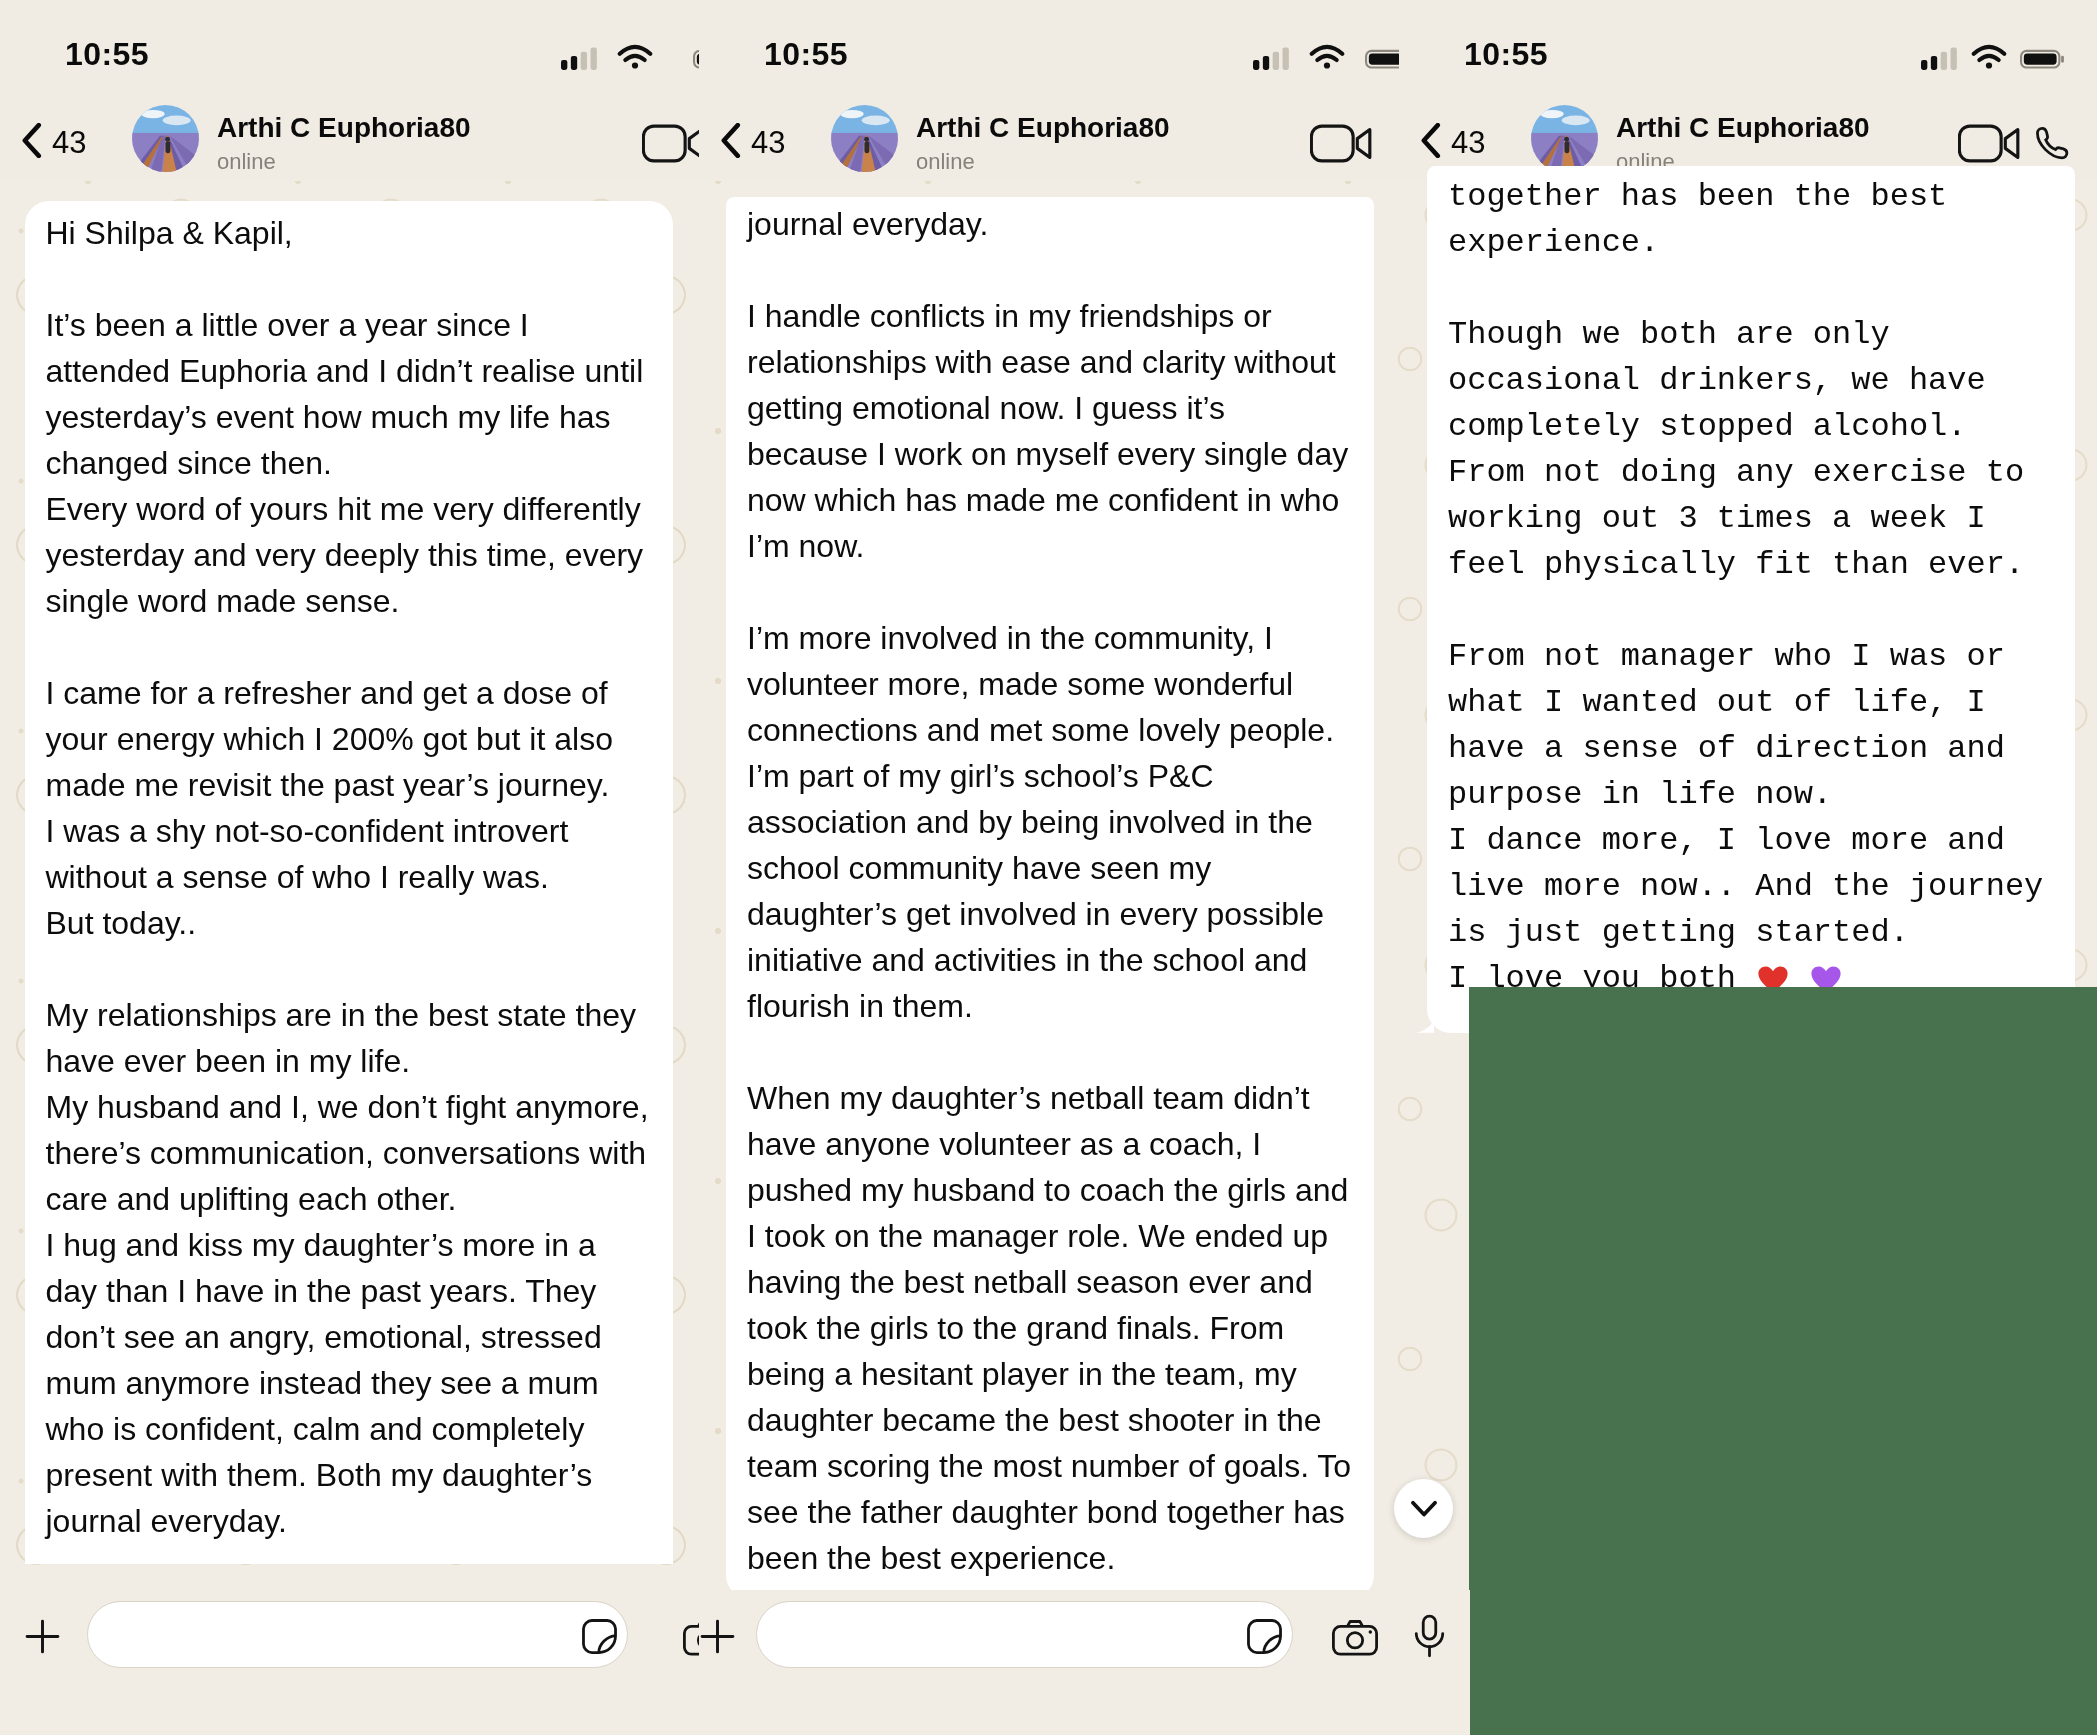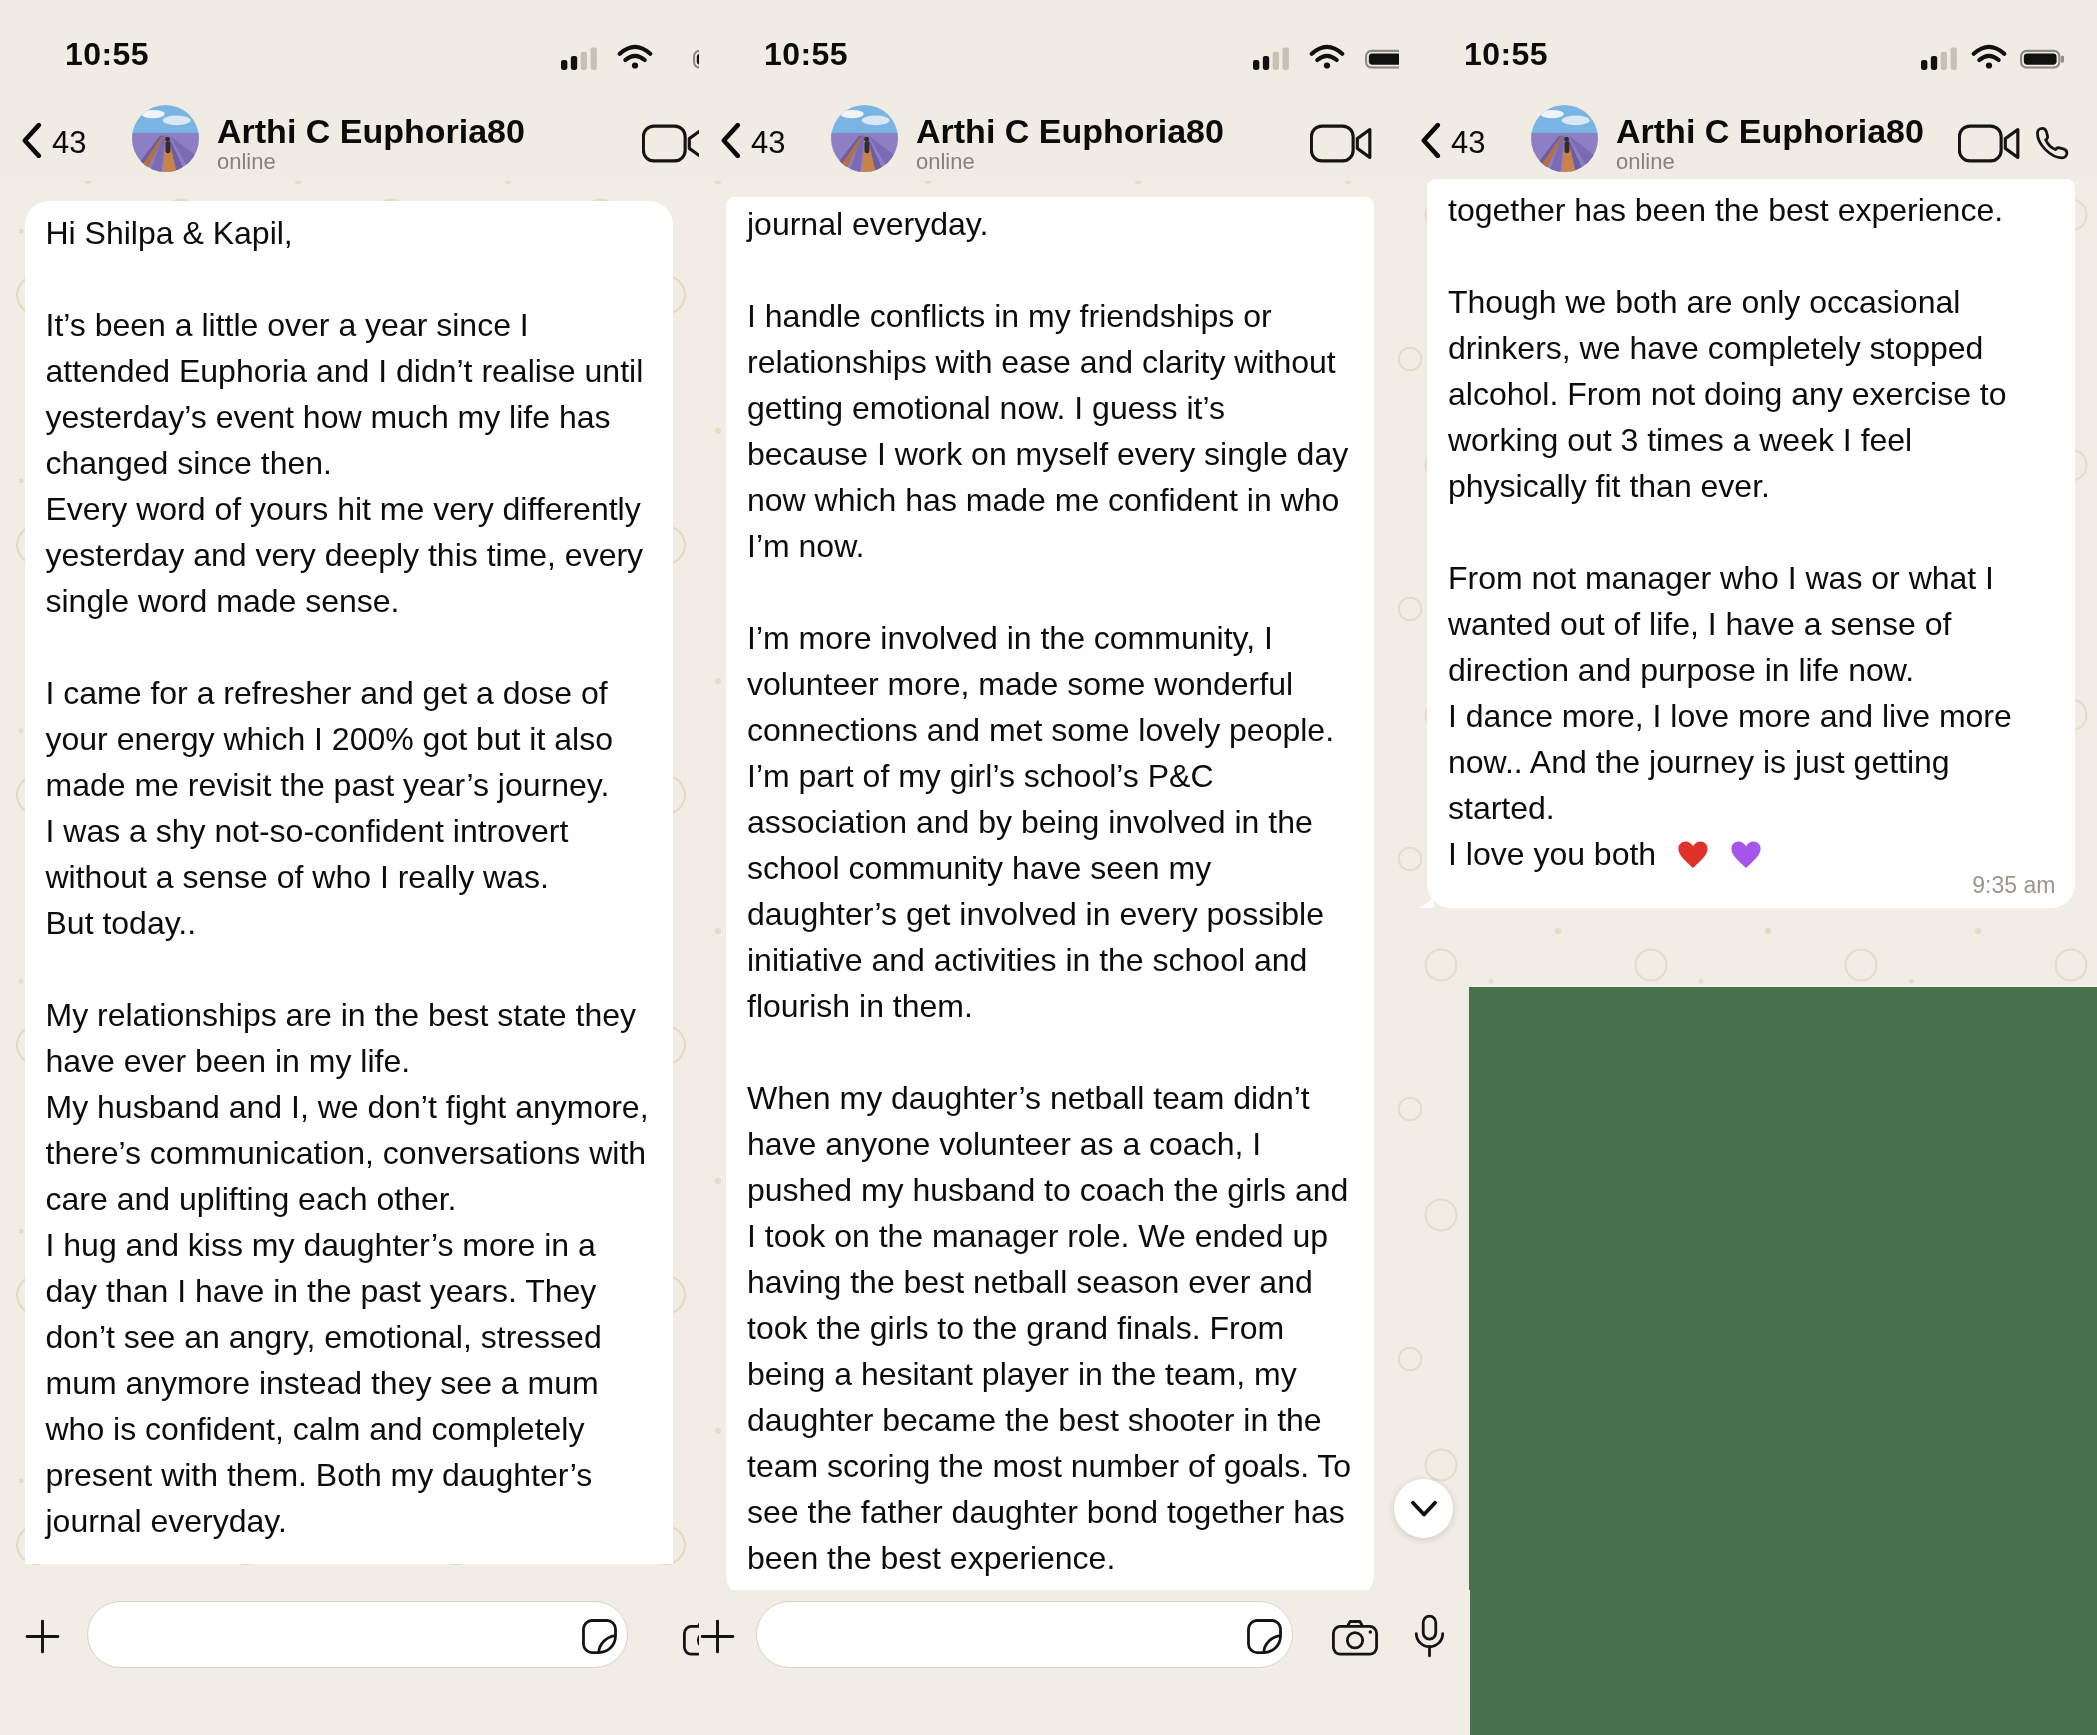--- a/index.html
+++ b/index.html
@@ -14,29 +14,29 @@
       radial-gradient(circle at 181px 215px, rgba(0,0,0,0) 14px, rgba(198,180,142,.30) 14.7px, rgba(198,180,142,.30) 16px, rgba(0,0,0,0) 17px),
       radial-gradient(circle at 21px 231px, rgba(198,180,142,.30) 2.1px, rgba(0,0,0,0) 2.8px);
     background-size:210px 250px;
   }
   .panel-top{position:absolute;top:0;width:700px;height:181px;background:#f1ece3;overflow:hidden;}
   .time{position:absolute;top:36px;left:65px;font-size:32px;font-weight:700;color:#0b0b0b;letter-spacing:0.4px;}
   .icn{position:absolute;}
   .back{position:absolute;left:22.4px;top:123px;width:19.6px;height:35px;}
   .count{position:absolute;left:52px;top:125px;font-size:31px;color:#0a0a0a;}
   .avatar{position:absolute;left:132px;top:105px;width:67px;height:67px;border-radius:50%;overflow:hidden;}
-  .name{position:absolute;left:217px;top:112px;font-size:34px;font-weight:700;color:#0b0b0b;white-space:nowrap;}
+  .name{position:absolute;left:217px;top:112px;font-size:28px;font-weight:700;color:#0b0b0b;white-space:nowrap;}
   .presence{position:absolute;left:217px;top:149px;font-size:22px;color:#86827b;}
   .bubble{position:absolute;width:648px;background:#ffffff;box-sizing:border-box;z-index:1;}
   .bubble .txt{font-size:32px;line-height:46px;color:#0c0c0c;}
   .msg-line{font-size:32px;line-height:46px;color:#0c0c0c;}
   .msg-gap{height:46px;}
   #bubble1{left:24.5px;top:201px;height:1363px;border-radius:24px 24px 0 0;padding:9px 21px 0 21px;overflow:hidden;}
   #bubble2{left:726px;top:181px;border-radius:8.4px 8.4px 24px 24px;padding:4px 21px 18px 21px;max-height:1409px;overflow:hidden;margin-top:16px;}
-  #bubble3{left:1427px;top:179px;border-radius:8.4px 8.4px 24px 24px;padding:8.4px 21px 31px 21px;}
+  #bubble3{left:1427px;top:166px;border-radius:8.4px 8.4px 24px 24px;padding:8.4px 21px 31px 21px;font-family:Liberation Mono, monospace;}
   .love-row{display:flex;align-items:center;gap:21px;font-size:32px;line-height:46px;color:#0c0c0c;text-align:center;}
   .tstamp{position:absolute;right:19.6px;bottom:9.8px;font-size:23px;color:#9b968e;}
   .tail{position:absolute;left:-11.2px;bottom:0;width:18px;height:17px;}
   .greenblock{position:absolute;left:1469px;top:987px;width:628px;height:748px;background:#48714e;z-index:2;}
   .scrollbtn{position:absolute;left:1394px;top:1479px;width:59px;height:59px;border-radius:50%;background:#ffffff;z-index:6;box-shadow:0 1.4px 7px rgba(0,0,0,.16);display:flex;align-items:center;justify-content:center;}
   .bar{position:absolute;top:1590px;height:145px;background:#f2ede4;z-index:5;}
   #bar1{left:0;width:700px;overflow:hidden;}
   #bar2{left:699px;width:771px;}
   .capsule{position:absolute;top:11.2px;height:67px;background:#ffffff;border:1.4px solid #d9d3c8;border-radius:35px;box-sizing:border-box;}
   .ico-abs{position:absolute;}

